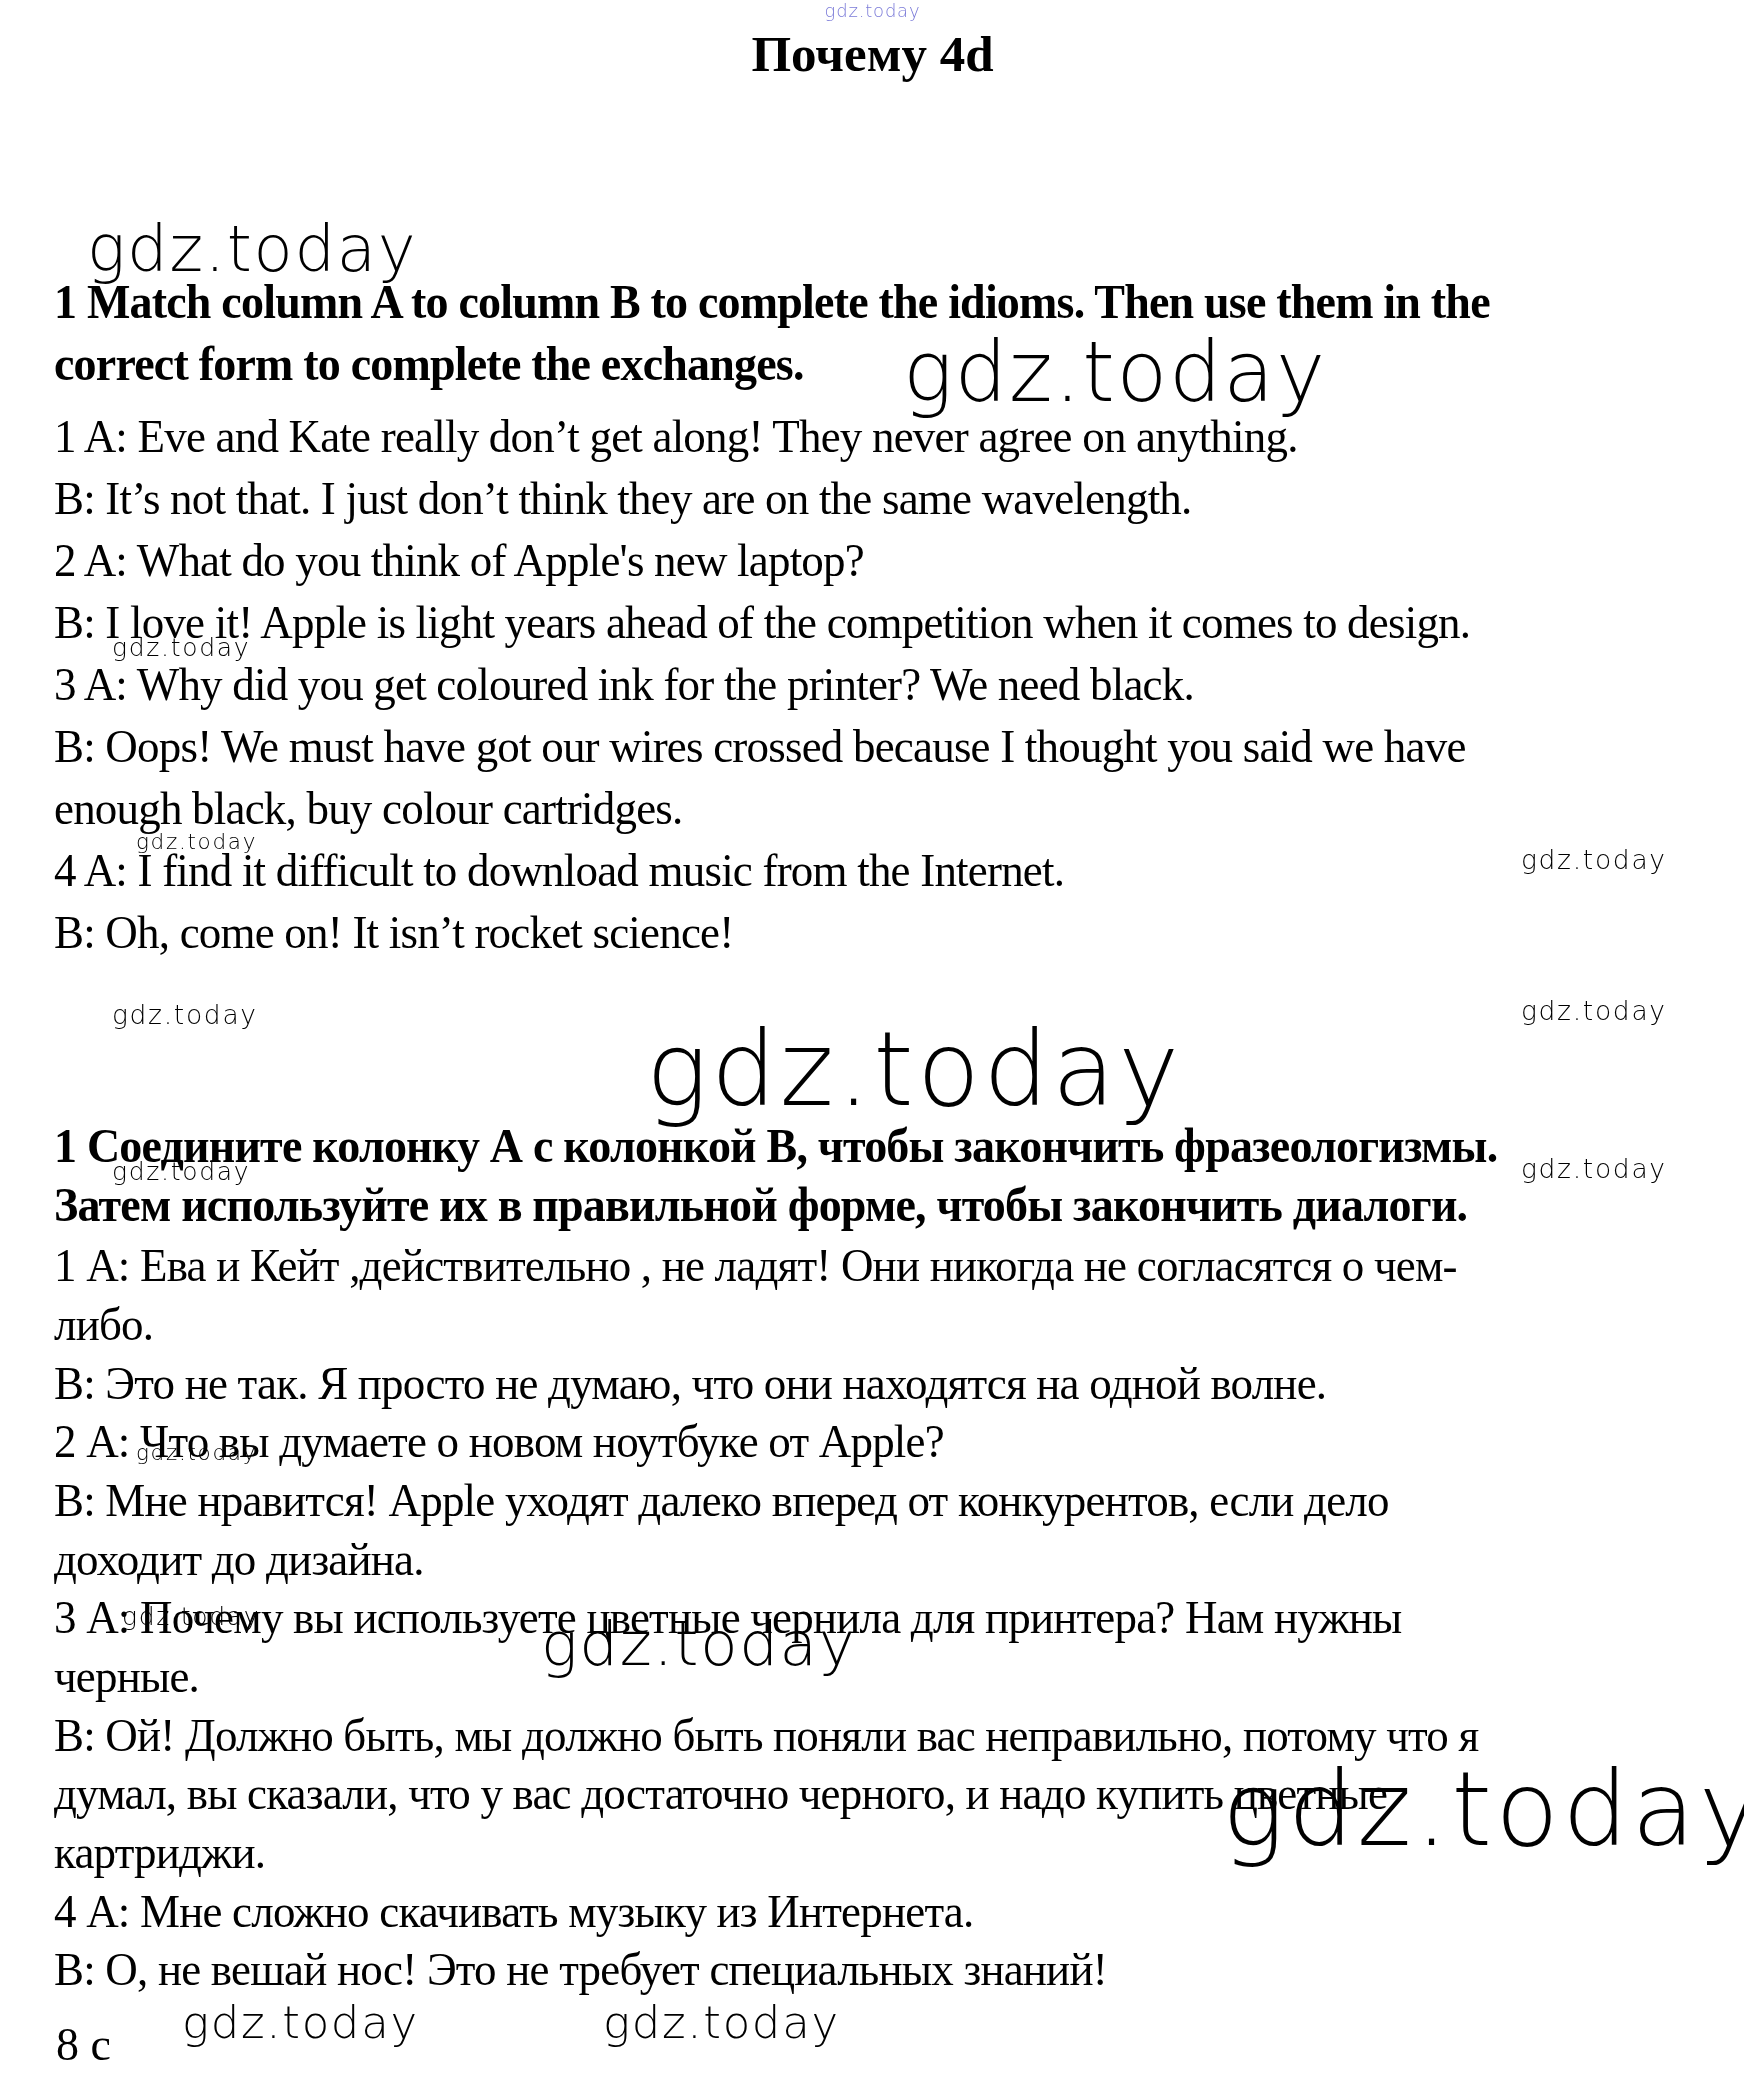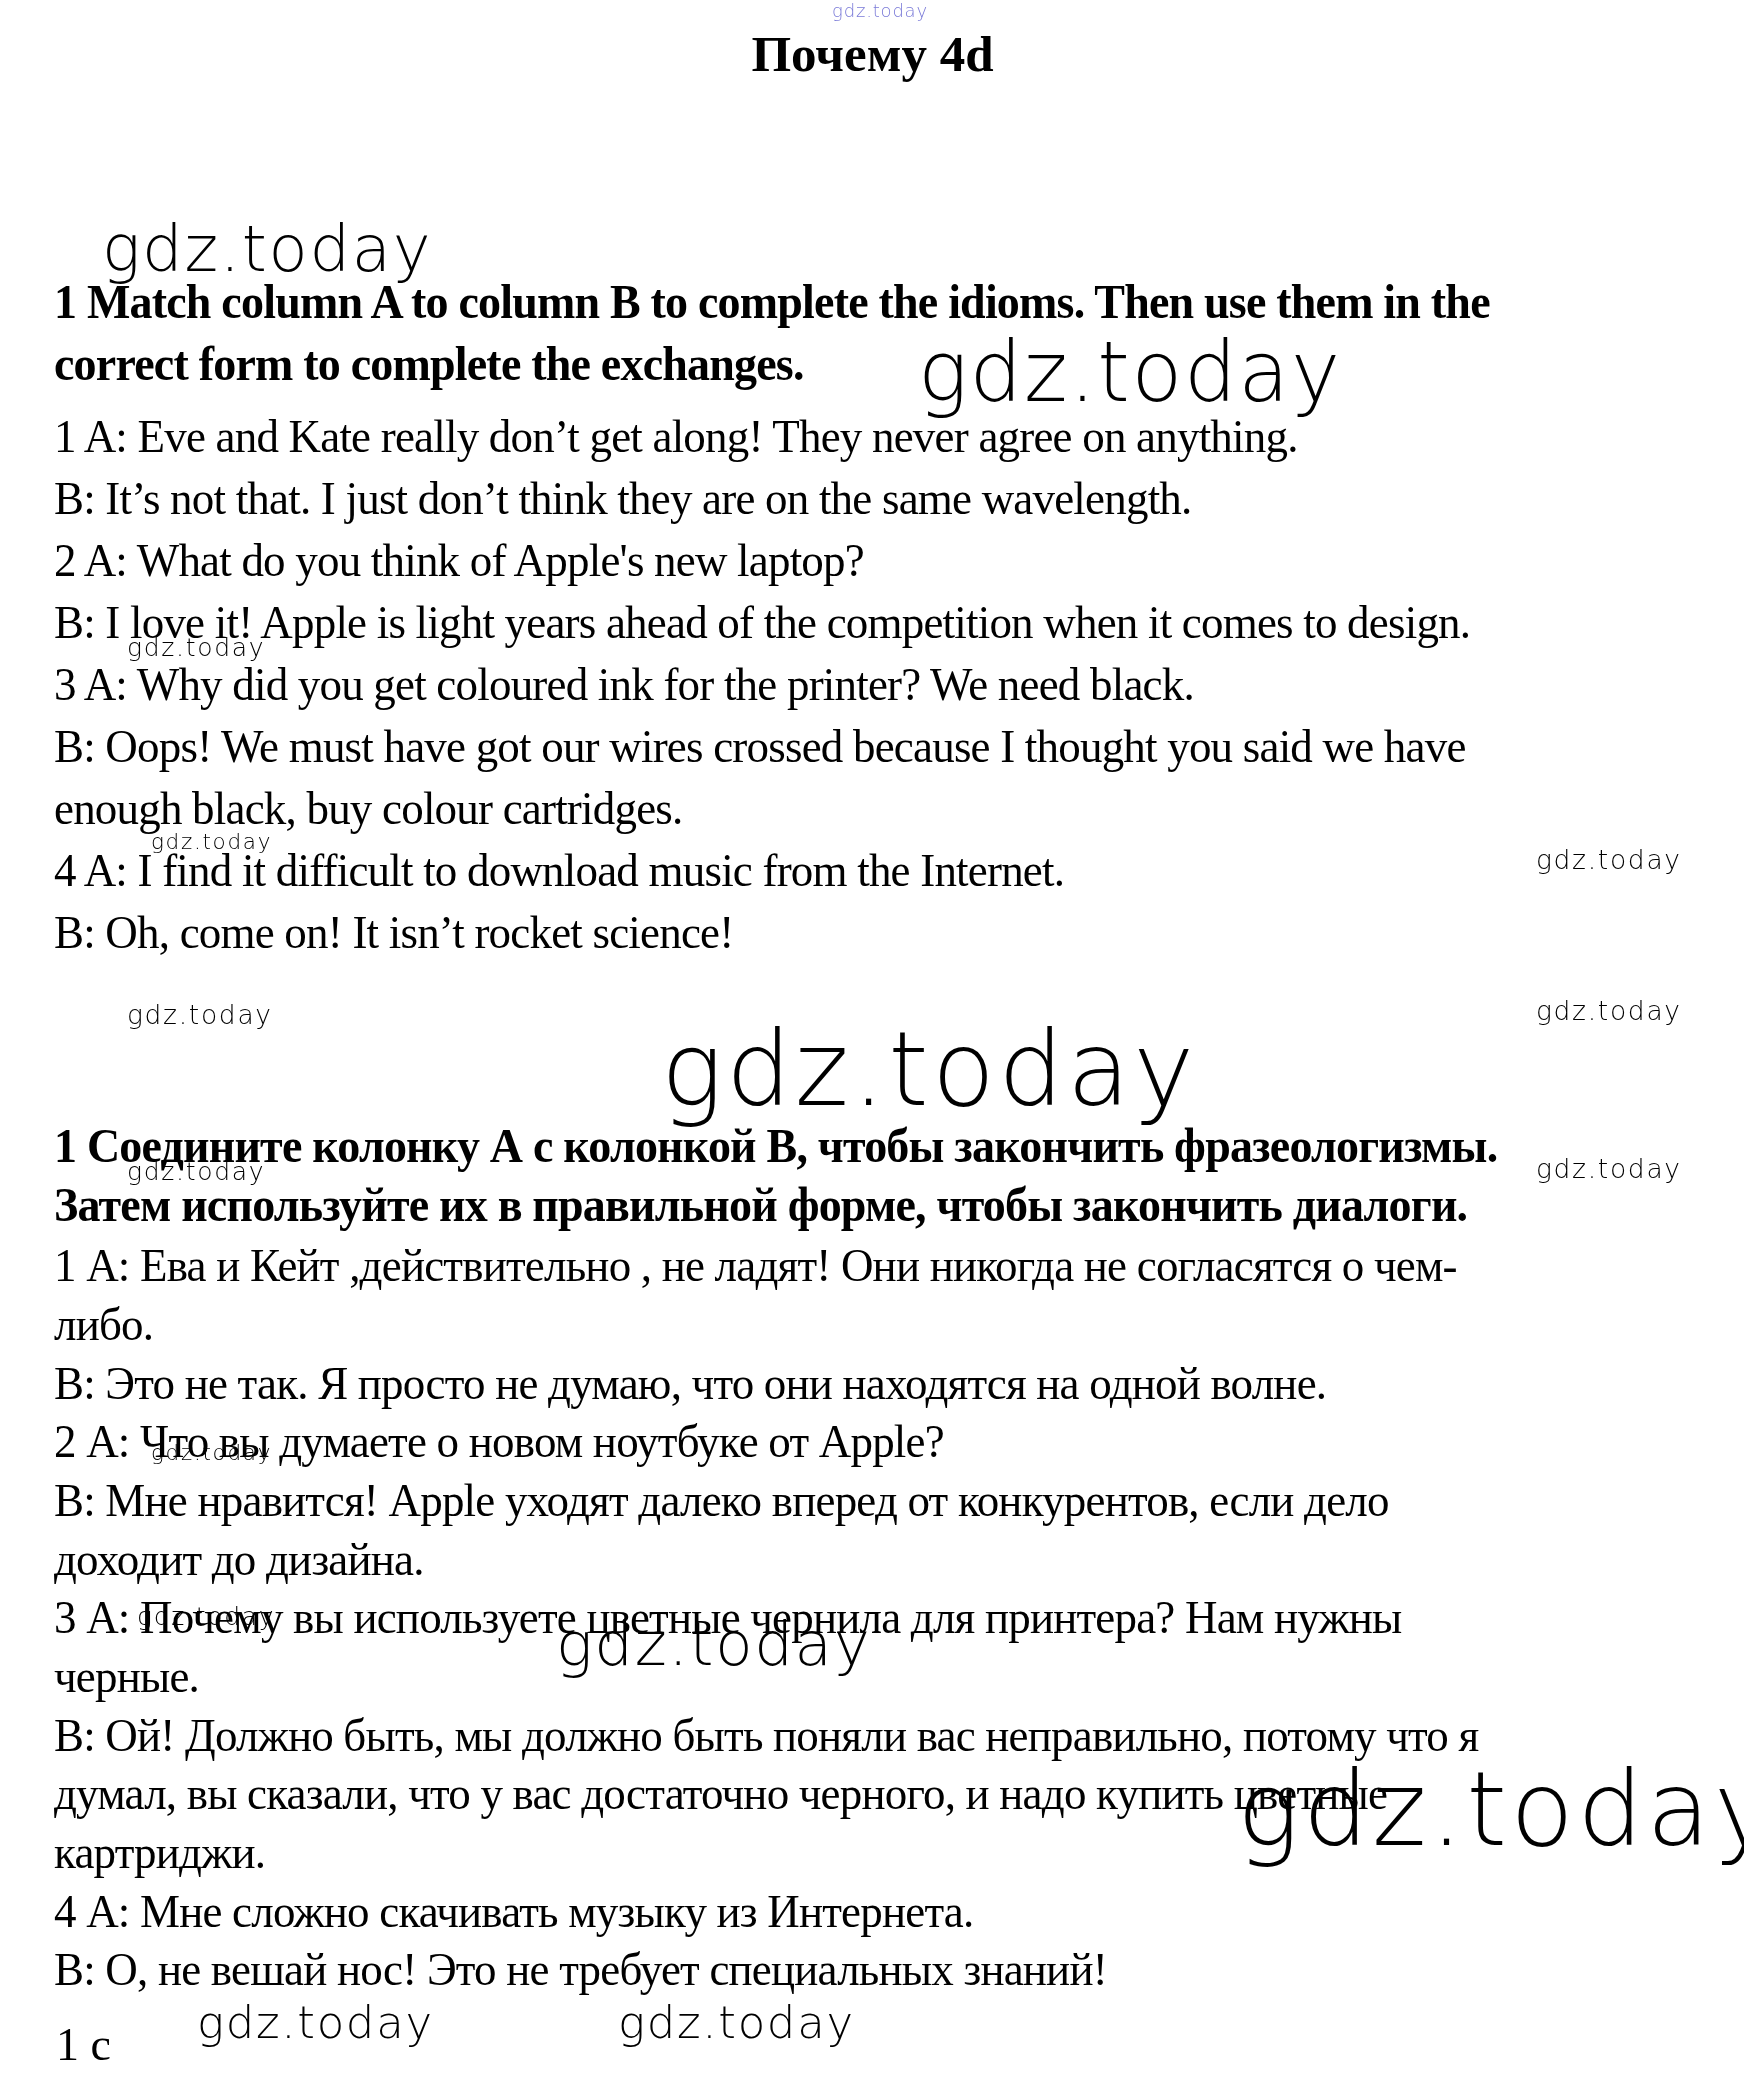--- a/index.html
+++ b/index.html
@@ -32,21 +32,20 @@
     letter-spacing:0;
   }
   .wm{
     position:absolute;
     font-family:"DejaVu Sans", sans-serif;
     font-weight:300;
     color:#000;
     white-space:nowrap;
     letter-spacing:1.7px;
     line-height:1;
-    margin-left:15px;
   }
   .wm-blue{
     color:#7b7bd8;
     letter-spacing:0.8px;
     text-align:center;
     left:0;right:0;
   }
   .footer-answer{
     position:absolute;
     font-size:46px;
@@ -105,18 +104,18 @@
   <div class="line" style="top:1766px;">думал, вы сказали, что у вас достаточно черного, и надо купить цветные</div>
   <div class="line" style="top:1825px;">картриджи.</div>
   <div class="line" style="top:1884px;">4 А: Мне сложно скачивать музыку из Интернета.</div>
   <div class="line" style="top:1942px;">В: О, не вешай нос! Это не требует специальных знаний!</div>
 
   <div class="wm" style="left:136px;top:1442px;font-size:21.5px;">gdz.today</div>
   <div class="wm" style="left:122px;top:1604px;font-size:25px;">gdz.today</div>
   <div class="wm" style="left:541px;top:1613px;font-size:61px;">gdz.today</div>
   <div class="wm" style="left:1222px;top:1757px;font-size:104px;letter-spacing:3.3px;">gdz.today</div>
 
-  <div class="footer-answer" style="left:56px;top:2018px;">1 c</div>
+  <div class="footer-answer" style="left:56px;top:2018px;">8 c</div>
   <div class="wm" style="left:182px;top:2000px;font-size:45px;">gdz.today</div>
   <div class="wm" style="left:603px;top:2000px;font-size:45px;">gdz.today</div>
 
 </div>
 
 
 </body></html>

